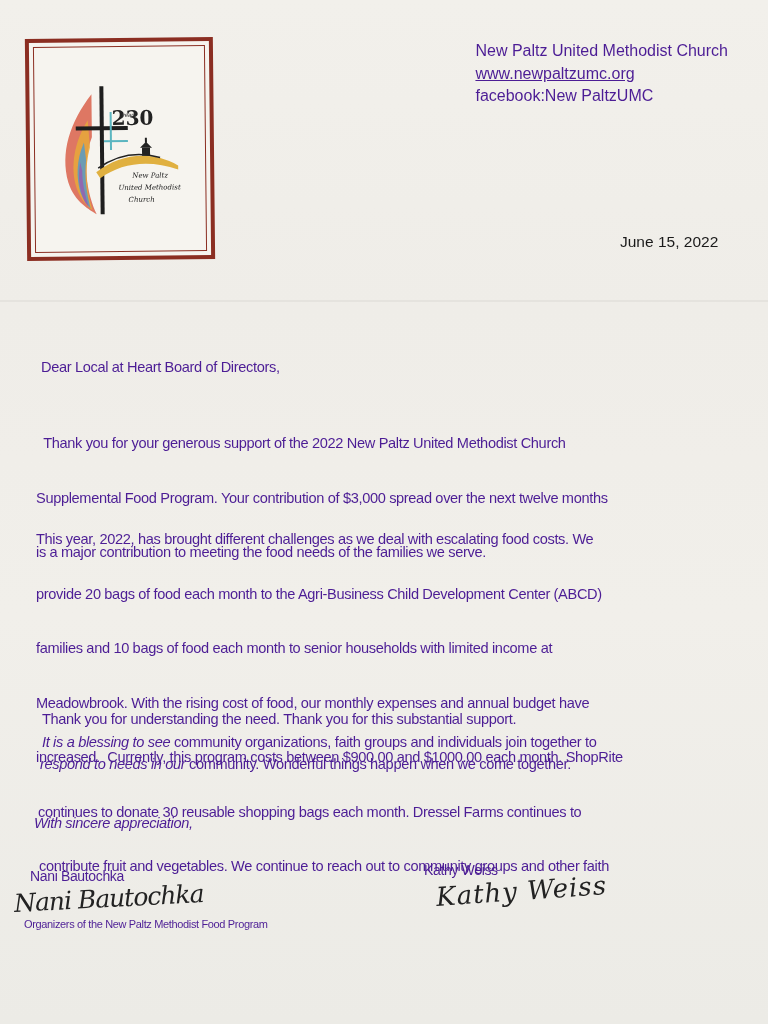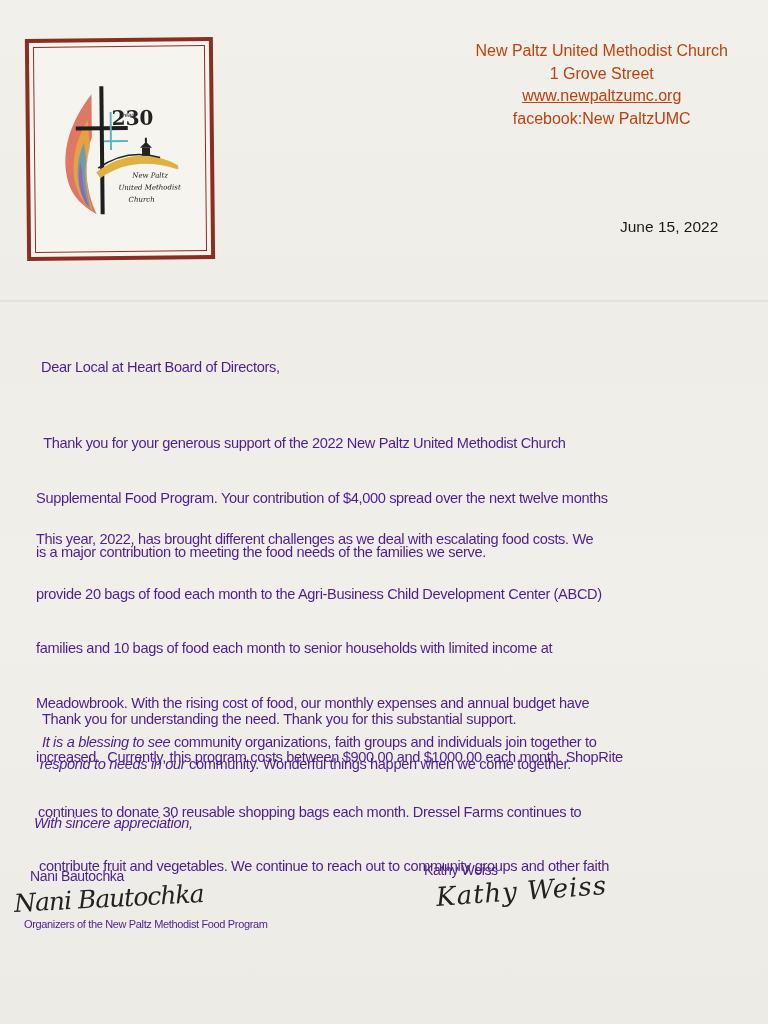--- a/index.html
+++ b/index.html
@@ -20,23 +20,23 @@
     border: 1px solid #8b2e22;
   }
   .logo-svg { position: absolute; left: 0; top: 0; }
   .logo-230 { position: absolute; left: 82px; top: 64px; font-family: "DejaVu Serif", serif; font-size: 20px; font-weight: bold; color: #222; }
   .logo-years { position: absolute; left: 92px; top: 70px; font-size: 6px; color: #333; font-style: italic; }
   .logo-t1, .logo-t2, .logo-t3 { position: absolute; font-family: "DejaVu Serif", serif; font-style: italic; font-size: 7px; color: #222; }
   .logo-t1 { left: 102px; top: 130px; }
   .logo-t2 { left: 88px; top: 142px; }
   .logo-t3 { left: 98px; top: 154px; }
 
-  .address { position: absolute; right: 40px; top: 40px; text-align: center; font-family: "Liberation Sans", sans-serif; font-size: 16px; line-height: 22.5px; color: #c2410c; }
+  .address { position: absolute; right: 40px; top: 40px; text-align: left; font-family: "Liberation Sans", sans-serif; font-size: 16px; line-height: 22.5px; color: #4c1d95; }
   .address .link { text-decoration: underline; }
-  .date { position: absolute; left: 620px; top: 218px; font-family: "Liberation Sans", sans-serif; font-size: 15.5px; color: #1a1a1a; }
+  .date { position: absolute; left: 620px; top: 233px; font-family: "Liberation Sans", sans-serif; font-size: 15.5px; color: #1a1a1a; }
 
   .text { position: absolute; font-family: "Liberation Sans", sans-serif; font-size: 14.6px; letter-spacing: -0.35px; color: #4c1d95; white-space: nowrap; }
   .line { height: 22.5px; line-height: 22.5px; }
   .italic { font-style: italic; }
 
   .sig { position: absolute; font-family: "DejaVu Serif", serif; font-style: italic; color: #222; }
 </style>
 </head>
 <body>
 
@@ -64,34 +64,33 @@
   </svg>
   <div class="logo-230">230</div>
   <div class="logo-years">years</div>
   <div class="logo-t1">New Paltz</div>
   <div class="logo-t2">United Methodist</div>
   <div class="logo-t3">Church</div>
 </div>
 
 <div class="address">
   <div>New Paltz United Methodist Church</div>
-  <div>1 Grove Street</div>
   <div class="link">www.newpaltzumc.org</div>
   <div>facebook:New PaltzUMC</div>
 </div>
 
 <div class="date">June 15, 2022</div>
 
 <div class="text" style="left:41px; top:356px;">
   <div class="line">Dear Local at Heart Board of Directors,</div>
 </div>
 
 <div class="text" style="left:36px; top:400px; white-space: pre;">
   <div class="line">  Thank you for your generous support of the 2022 New Paltz United Methodist Church</div>
-  <div class="line">Supplemental Food Program. Your contribution of $4,000 spread over the next twelve months</div>
+  <div class="line">Supplemental Food Program. Your contribution of $3,000 spread over the next twelve months</div>
   <div class="line">is a major contribution to meeting the food needs of the families we serve.</div>
 </div>
 
 <div class="text" style="left:36px; top:496px; white-space: pre;">
   <div class="line">This year, 2022, has brought different challenges as we deal with escalating food costs. We</div>
   <div class="line">provide 20 bags of food each month to the Agri-Business Child Development Center (ABCD)</div>
   <div class="line">families and 10 bags of food each month to senior households with limited income at</div>
   <div class="line">Meadowbrook. With the rising cost of food, our monthly expenses and annual budget have</div>
   <div class="line">increased.  Currently, this program costs between $900.00 and $1000.00 each month. ShopRite</div>
   <div class="line" style="padding-left:2px">continues to donate 30 reusable shopping bags each month. Dressel Farms continues to</div>

